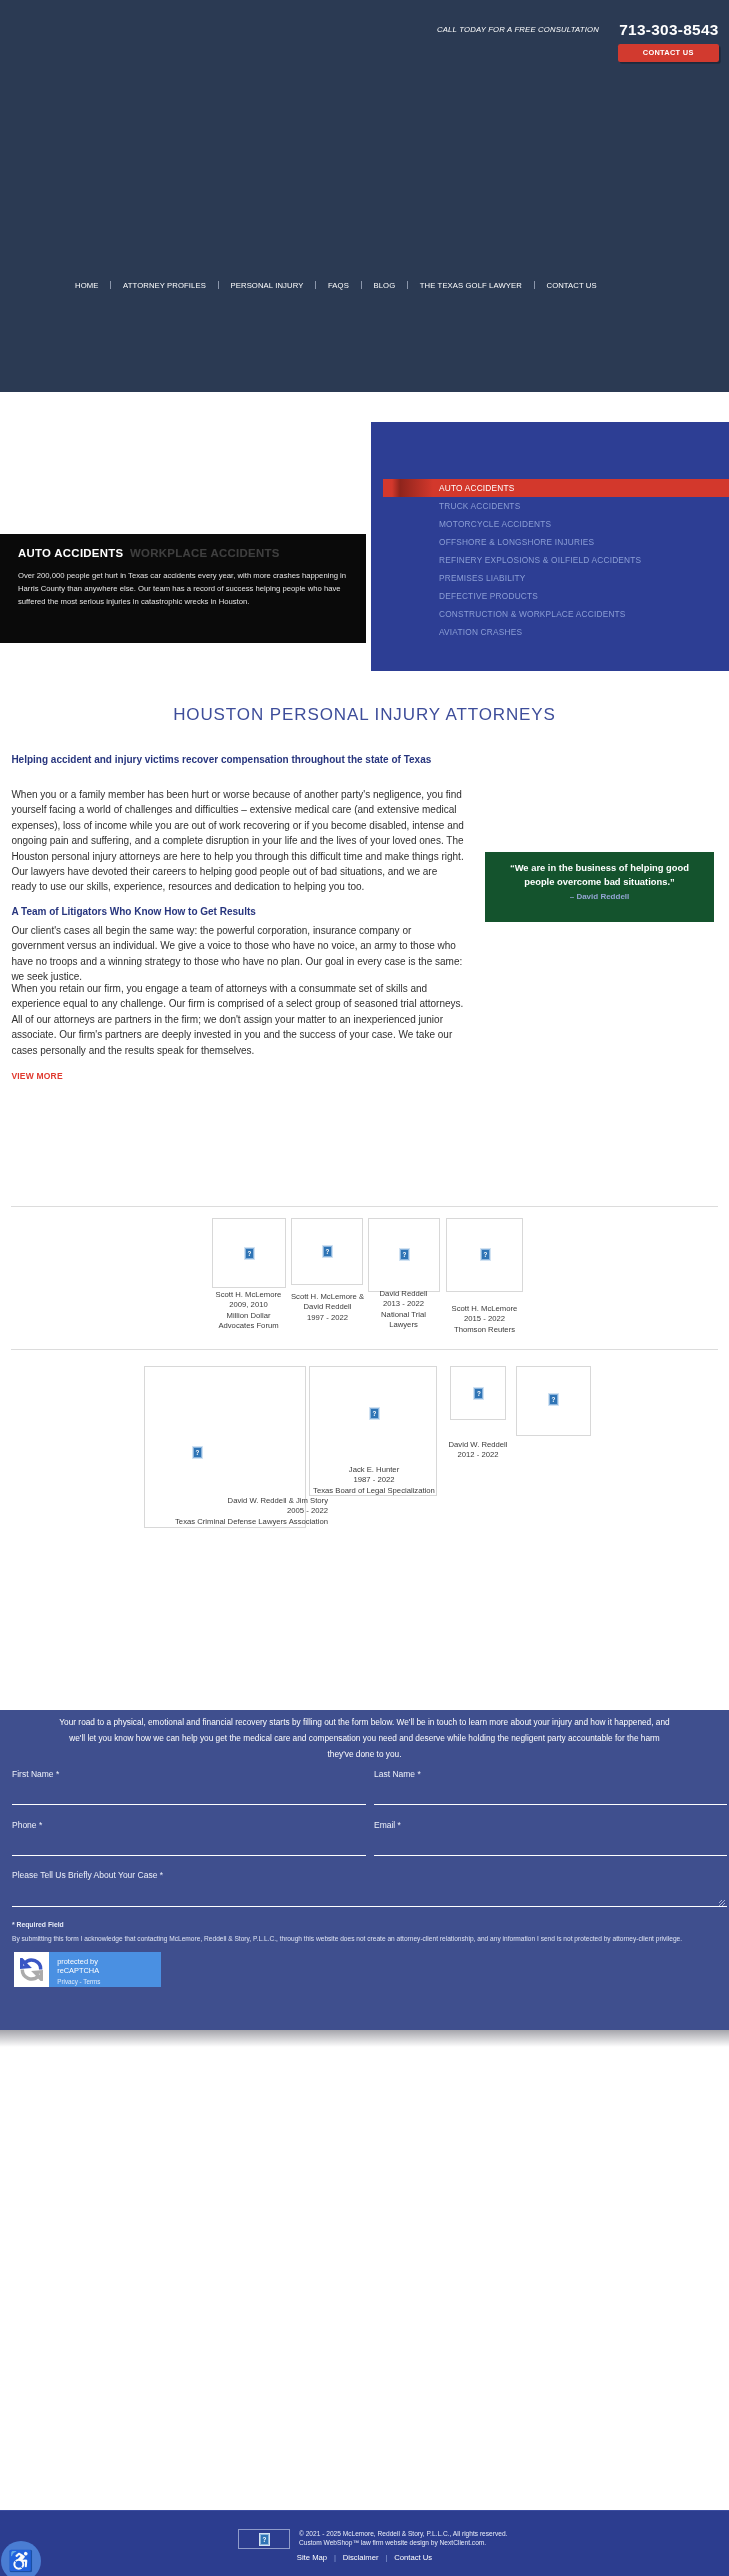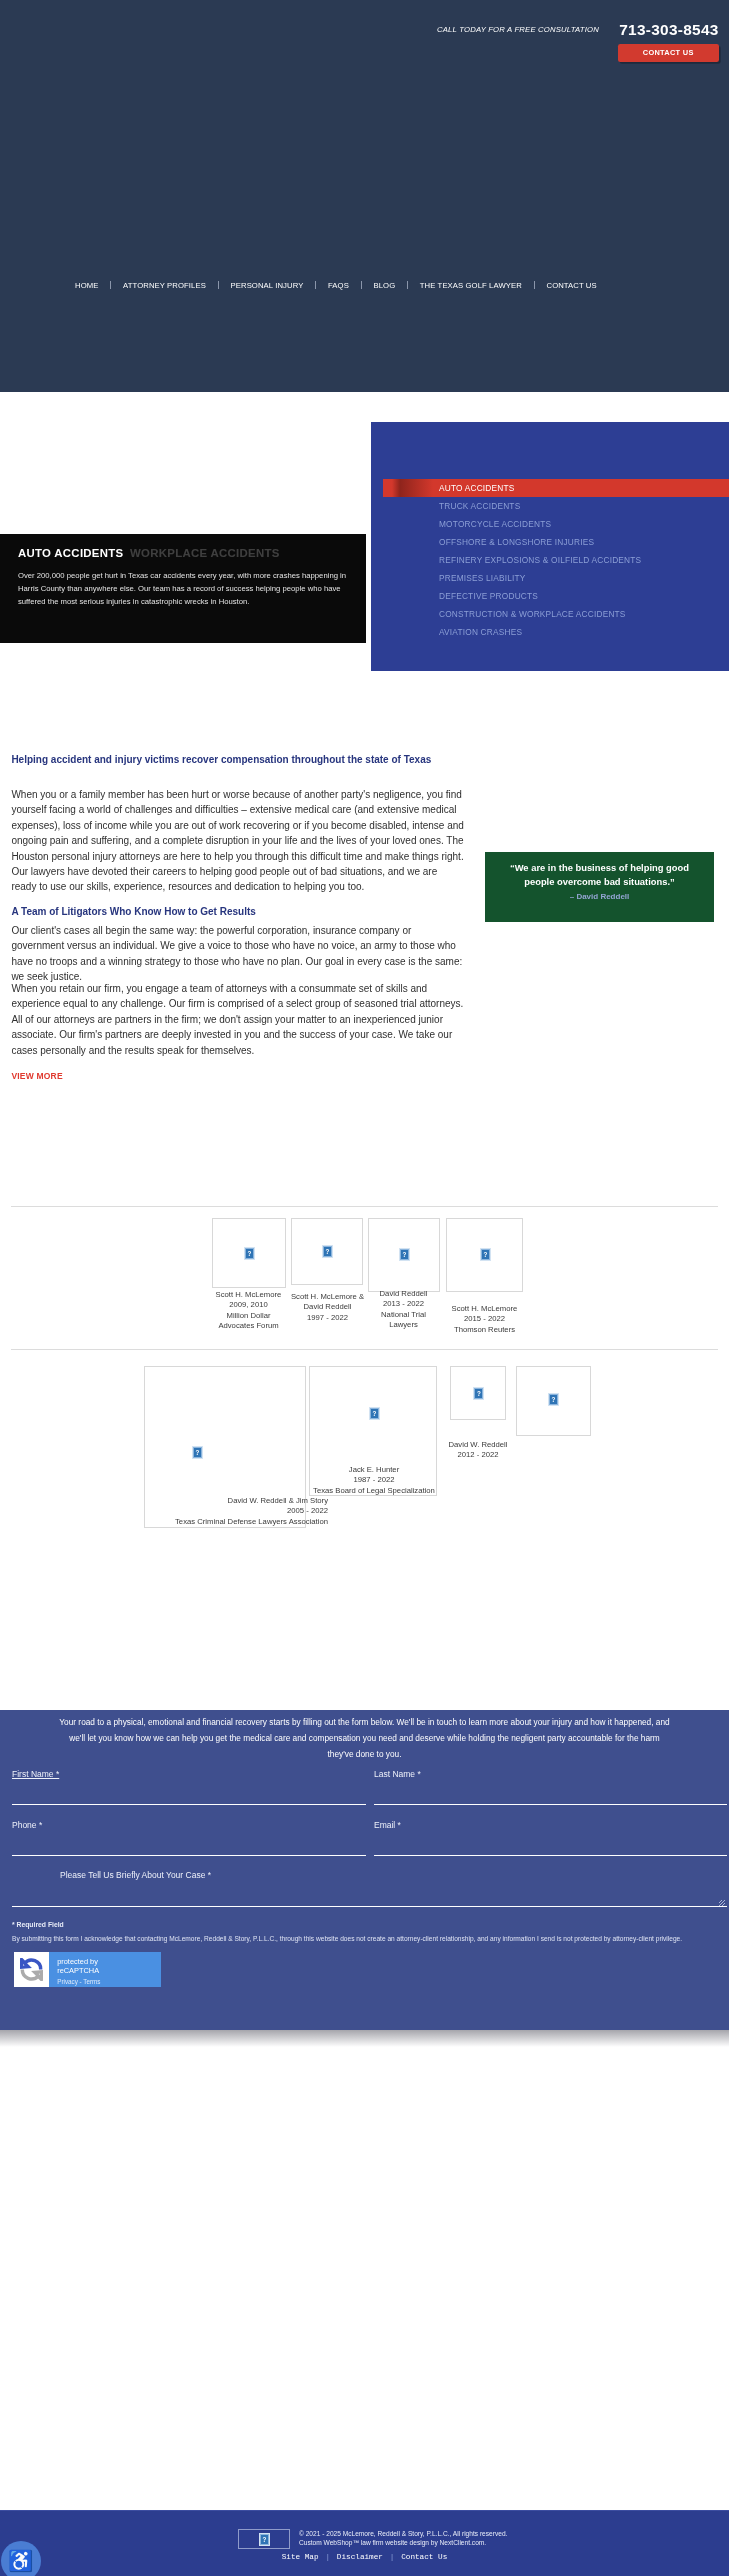--- a/index.html
+++ b/index.html
@@ -63,21 +63,21 @@
   .recaptcha { position:absolute; left:14.2px; top:1952px; width:147px; height:35px; background:#4a90e2; display:flex; align-items:stretch; }
   .rc-logo { width:35px; background:#fff; display:flex; align-items:center; justify-content:center; }
   .rc-text { padding:4.6px 0 0 8px; color:#fff; }
   .rc-text .l1 { font-size:7.4px; line-height:9px; }
   .rc-text .l2 { font-size:6.3px; margin-top:3.4px; color:#dce9fb; }
 
   
   .footer { position:absolute; left:0; top:2510px; width:729px; height:66px; background:#2c3d8f; border-top:1.1px solid #3c4da0; }
   .f-logo-box { position:absolute; left:238px; top:17.7px; width:52px; height:20.5px; border:0.6px solid #8f9bc9; }
   .copyright { position:absolute; left:299px; top:17.7px; color:#e9edf9; font-size:6.6px; line-height:9.7px; }
-  .f-links { position:absolute; left:0; top:42px; width:729px; text-align:center; color:#fff; font-size:7.7px;font-family:Liberation Mono, monospace; }
+  .f-links { position:absolute; left:0; top:42px; width:729px; text-align:center; color:#fff; font-size:7.7px; }
   .f-links span.lnk { padding:0 6.8px; cursor:pointer; }
   .f-links span.bar { color:#8ea0d8; }
   .wheel { position:absolute; left:1.1px; top:2541px; width:40px; height:40px; border-radius:50%; background:#4a7dd3; color:#fff; display:flex; align-items:center; justify-content:center; font-size:20.5px; cursor:pointer; }
 </style>
 </head>
 <body>
 
 <div id="page">
 
   <div class="header">
@@ -115,20 +115,21 @@
     <div class="item">CONSTRUCTION &amp; WORKPLACE ACCIDENTS</div>
     <div class="item">AVIATION CRASHES</div>
   </div>
 
   <div class="hero-slide">
     <span class="ghost">WORKPLACE ACCIDENTS</span>
     <h3>AUTO ACCIDENTS</h3>
     <p>Over 200,000 people get hurt in Texas car accidents every year, with more crashes happening in Harris County than anywhere else. Our team has a record of success helping people who have suffered the most serious injuries in catastrophic wrecks in Houston.</p>
   </div>
 
+  <h1 class="h1">HOUSTON PERSONAL INJURY ATTORNEYS</h1>
   <h2 class="h2 first">Helping accident and injury victims recover compensation throughout the state of Texas</h2>
   <p class="para p1">When you or a family member has been hurt or worse because of another party's negligence, you find yourself facing a world of challenges and difficulties – extensive medical care (and extensive medical expenses), loss of income while you are out of work recovering or if you become disabled, intense and ongoing pain and suffering, and a complete disruption in your life and the lives of your loved ones. The Houston personal injury attorneys are here to help you through this difficult time and make things right. Our lawyers have devoted their careers to helping good people out of bad situations, and we are ready to use our skills, experience, resources and dedication to helping you too.</p>
 
   <div class="quote-box">
     <div class="q">“We are in the business of helping good people overcome bad situations.”</div>
     <div class="attr">– David Reddell</div>
   </div>
 
   <h2 class="h2 second">A Team of Litigators Who Know How to Get Results</h2>
   <p class="para p2">Our client's cases all begin the same way: the powerful corporation, insurance company or government versus an individual. We give a voice to those who have no voice, an army to those who have no troops and a winning strategy to those who have no plan. Our goal in every case is the same: we seek justice.</p>
@@ -204,33 +205,33 @@
   </div>
 
   <div class="award-box" style="left:516px; top:1366px; width:75px; height:70px;">
     <span class="broken" style="left:32px; top:27px;">?</span>
   </div>
 
   <div class="form-sec"></div>
   <div class="form-shadow"></div>
   <div class="form-intro">Your road to a physical, emotional and financial recovery starts by filling out the form below. We'll be in touch to learn more about your injury and how it happened, and we'll let you know how we can help you get the medical care and compensation you need and deserve while holding the negligent party accountable for the harm they've done to you.</div>
 
-  <label class="f-label" style="left:12px; top:1769px;text-decoration:underline;">First Name *</label>
+  <label class="f-label" style="left:12px; top:1769px;">First Name *</label>
   <input class="f-input" style="left: 12px; top: 1771px; width: 354px;" value="">
 
   <label class="f-label" style="left:374px; top:1769px;">Last Name *</label>
   <input class="f-input" style="left: 374px; top: 1771px; width: 353px;" value="">
 
   <label class="f-label" style="left:12px; top:1820px;">Phone *</label>
   <input class="f-input" style="left: 12px; top: 1822px; width: 354px;" value="">
 
   <label class="f-label" style="left:374px; top:1820px;">Email *</label>
   <input class="f-input" style="left: 374px; top: 1822px; width: 353px;" value="">
 
-  <label class="f-label" style="left:12px; top:1870px;margin-left:48px;">Please Tell Us Briefly About Your Case *</label>
+  <label class="f-label" style="left:12px; top:1870px;">Please Tell Us Briefly About Your Case *</label>
   <input class="f-input" style="left: 12px; top: 1873px; width: 715px;" value="">
   <div class="resize-handle"></div>
 
   <div class="req">* Required Field</div>
   <div class="disclaimer">By submitting this form I acknowledge that contacting McLemore, Reddell &amp; Story, P.L.L.C., through this website does not create an attorney-client relationship, and any information I send is not protected by attorney-client privilege.</div>
 
   <div class="recaptcha">
     <div class="rc-logo">
       <svg width="23" height="23" viewBox="0 0 40 40">
         <path d="M36 20 A16 16 0 0 0 8 9 L14 15 L2 16 L3 3 L8 8" fill="none" stroke="#3a56c4" stroke-width="6"></path>

